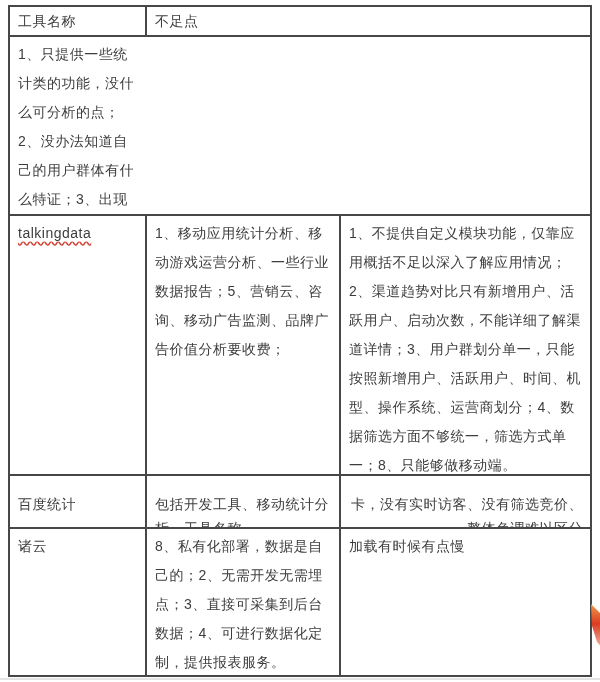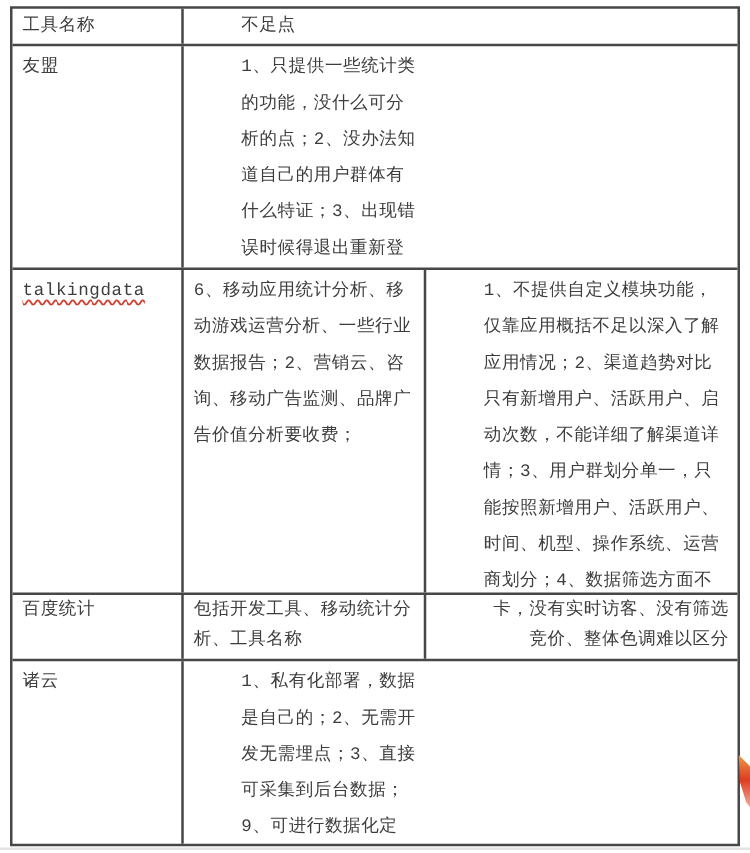--- a/index.html
+++ b/index.html
@@ -21,42 +21,41 @@
     top: 5px;
     width: 584px;
     border: 2px solid #474747;
     box-sizing: border-box;
     background: #ffffff;
   }
   .tr {
     display: grid;
     grid-template-columns: 137px 194px 1fr;
     box-sizing: border-box;
-    font-family: Liberation Mono, monospace;
   }
   .tr.sep { border-bottom: 2px solid #474747; }
   .td {
     box-sizing: border-box;
     border-right: 2px solid #474747;
     padding: 3px 7px 0 8px;
     overflow: hidden;
     font-size: 14px;
     line-height: 29px;
     letter-spacing: 0.5px;
   }
-  .td:last-child { border-right: none; margin-left: 38px; }
+  .td:last-child { border-right: none; }
   .thead .td {
     height: 28px;
     line-height: 21px;
     padding-top: 4px;
     font-size: 14px;
   }
   .r1 .td { height: 177px; }
   .r2 .td { height: 258px; }
-  .r3 .td { height: 51px; line-height: 24px; padding-top: 0; }
+  .r3 .td { height: 51px; line-height: 24px; padding-top: 16px; }
   .r4 .td { height: 146px; }
   .center-cell { text-align: right; }
   .misspell {
     text-decoration: underline;
     text-decoration-style: wavy;
     text-decoration-color: #d23f31;
     text-decoration-skip-ink: none;
     text-underline-offset: 3px;
     text-align: center;
   }
@@ -81,39 +80,39 @@
 <body>
 
 <div class="table">
 
   <div class="tr thead sep">
     <div class="td">工具名称</div>
     <div class="td">不足点</div>
   </div>
 
   <div class="tr r1 sep">
-    <div class="td">友盟</div>
     <div class="td">1、只提供一些统计类的功能，没什么可分析的点；2、没办法知道自己的用户群体有什么特证；3、出现错误时候得退出重新登录才能使用，会漏é很多数据；4、产品有些功能还处于试用阶段，不稳定；</div>
   </div>
 
   <div class="tr r2 sep">
     <div class="td"><span class="misspell">talkingdata</span></div>
-    <div class="td">6、移动应用统计分析、移动游戏运营分析、一些行业数据报告；2、营销云、咨询、移动广告监测、品牌广告价值分析要收费；</div>
-    <div class="td">1、不提供自定义模块功能，仅靠应用概括不足以深入了解应用情况；2、渠道趋势对比只有新增用户、活跃用户、启动次数，不能详细了解渠道详情；3、用户群划分单一，只能按照新增用户、活跃用户、时间、机型、操作系统、运营商划分；4、数据筛选方面不够统一，筛选方式单一；9、只能够做移动端。</div>
+    <div class="td">1、移动应用统计分析、移动游戏运营分析、一些行业数据报告；5、营销云、咨询、移动广告监测、品牌广告价值分析要收费；</div>
+    <div class="td">1、不提供自定义模块功能，仅靠应用概括不足以深入了解应用情况；2、渠道趋势对比只有新增用户、活跃用户、启动次数，不能详细了解渠道详情；3、用户群划分单一，只能按照新增用户、活跃用户、时间、机型、操作系统、运营商划分；4、数据筛选方面不够统一，筛选方式单一；8、只能够做移动端。</div>
   </div>
 
   <div class="tr r3 sep">
     <div class="td">百度统计</div>
     <div class="td">包括开发工具、移动统计分析、工具名称</div>
     <div class="td center-cell">卡，没有实时访客、没有筛选竞价、整体色调难以区分</div>
   </div>
 
   <div class="tr r4">
     <div class="td">诸云</div>
-    <div class="td">1、私有化部署，数据是自己的；2、无需开发无需埋点；3、直接可采集到后台数据；9、可进行数据化定制，提供报表服务。</div>
+    <div class="td">8、私有化部署，数据是自己的；2、无需开发无需埋点；3、直接可采集到后台数据；4、可进行数据化定制，提供报表服务。</div>
+    <div class="td">加载有时候有点慢</div>
   </div>
 
 </div>
 
 <div class="corner-mark">
   <svg width="12" height="46" viewBox="0 0 12 46" xmlns="http://www.w3.org/2000/svg">
     <defs>
       <linearGradient id="cm" x1="0" y1="0" x2="0" y2="1">
         <stop offset="0" stop-color="#ef9a4a"></stop>
         <stop offset="0.45" stop-color="#dd3c22"></stop>

